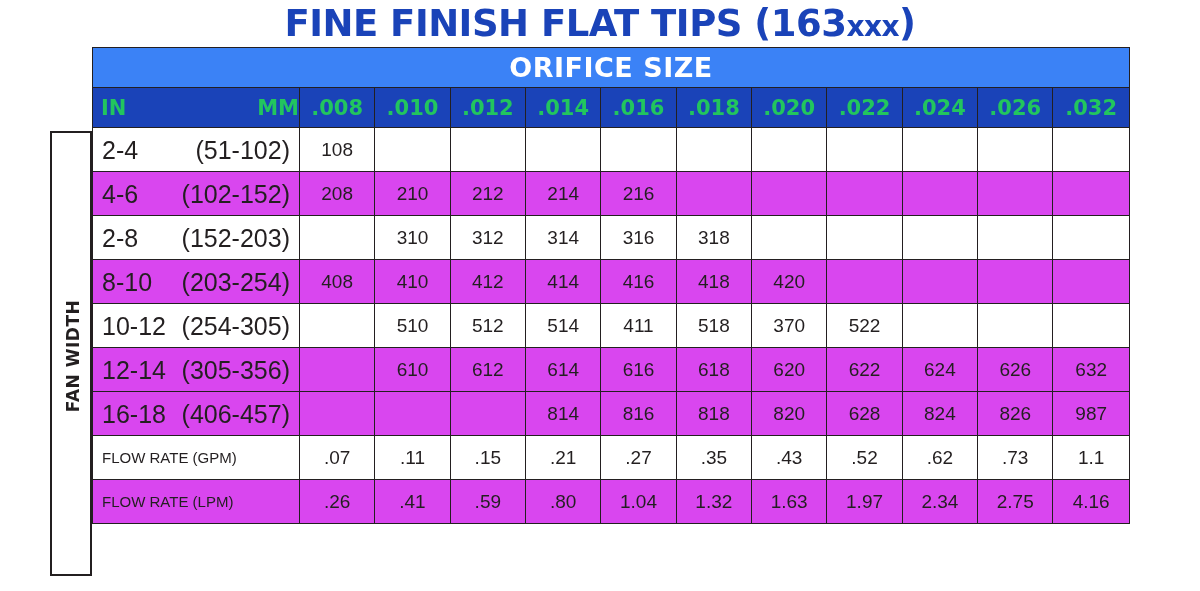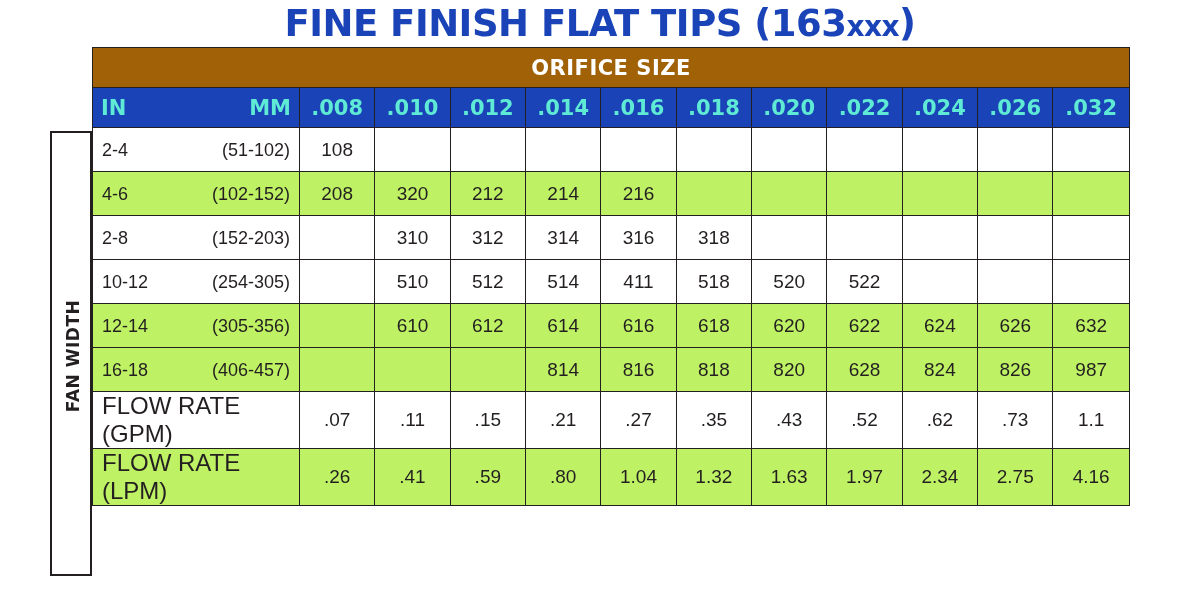--- a/index.html
+++ b/index.html
@@ -88,57 +88,57 @@
     font-family: "DejaVu Sans", sans-serif;
     font-size: 19px;
     color: #231f20;
     text-align: center;
     vertical-align: middle;
     height: 44px;
     box-sizing: border-box;
   }
   
   tr.banner td {
-    background: #a16207;
+    background: #3b82f6;
     color: #ffffff;
     font-weight: bold;
-    font-size: 21px;
+    font-size: 27px;
     letter-spacing: 0.5px;
     height: 40px;
     border-color: #231f20;
   }
   
   tr.colhead td {
     background: #1a43b8;
-    color: #5eead4;
+    color: #22c55e;
     font-weight: bold;
     font-size: 21px;
     height: 40px;
   }
   tr.colhead td.inmm {
     position: relative;
   }
   tr.colhead td.inmm .in {
     position: absolute;
     left: 8px;
     top: 50%;
     transform: translateY(-50%);
   }
   tr.colhead td.inmm .mm {
     position: absolute;
-    right: 8px;
+    right: 0;
     top: 50%;
     transform: translateY(-50%);
   }
 
   
   td.label {
     position: relative;
     text-align: center;
-    font-size: 18px;
+    font-size: 25px;
     font-family: "Liberation Sans", sans-serif;
   }
   td.label .inches {
     position: absolute;
     left: 9px;
     top: 50%;
     transform: translateY(-50%);
     white-space: nowrap;
   }
   td.label .mmrange {
@@ -146,30 +146,30 @@
     right: 9px;
     top: 50%;
     transform: translateY(-50%);
     white-space: nowrap;
   }
   td.val {
     font-family: "Liberation Sans", sans-serif;
     font-size: 19px;
   }
   tr.shaded td {
-    background: #bef264;
+    background: #d946ef;
   }
   tr.plain td {
     background: #ffffff;
   }
   td.flowlabel {
     text-align: left;
     padding-left: 9px;
     font-family: "Liberation Sans", sans-serif;
-    font-size: 24px;
+    font-size: 15px;
   }
 </style>
 </head>
 <body>
 
 <div id="page">
 
   <div id="title">
     <span>FINE FINISH FLAT TIPS (163</span><span class="small">xxx</span><span>)</span>
   </div>
@@ -233,21 +233,21 @@
             <td class="val"></td>
             <td class="val"></td>
             <td class="val"></td>
           </tr>
           <tr class="shaded">
             <td class="label">
               <span class="inches">4-6</span>
               <span class="mmrange">(102-152)</span>
             </td>
             <td class="val">208</td>
-            <td class="val">320</td>
+            <td class="val">210</td>
             <td class="val">212</td>
             <td class="val">214</td>
             <td class="val">216</td>
             <td class="val"></td>
             <td class="val"></td>
             <td class="val"></td>
             <td class="val"></td>
             <td class="val"></td>
             <td class="val"></td>
           </tr>
@@ -261,32 +261,49 @@
             <td class="val">312</td>
             <td class="val">314</td>
             <td class="val">316</td>
             <td class="val">318</td>
             <td class="val"></td>
             <td class="val"></td>
             <td class="val"></td>
             <td class="val"></td>
             <td class="val"></td>
           </tr>
+          <tr class="shaded">
+            <td class="label">
+              <span class="inches">8-10</span>
+              <span class="mmrange">(203-254)</span>
+            </td>
+            <td class="val">408</td>
+            <td class="val">410</td>
+            <td class="val">412</td>
+            <td class="val">414</td>
+            <td class="val">416</td>
+            <td class="val">418</td>
+            <td class="val">420</td>
+            <td class="val"></td>
+            <td class="val"></td>
+            <td class="val"></td>
+            <td class="val"></td>
+          </tr>
           <tr class="plain">
             <td class="label">
               <span class="inches">10-12</span>
               <span class="mmrange">(254-305)</span>
             </td>
             <td class="val"></td>
             <td class="val">510</td>
             <td class="val">512</td>
             <td class="val">514</td>
             <td class="val">411</td>
             <td class="val">518</td>
-            <td class="val">520</td>
+            <td class="val">370</td>
             <td class="val">522</td>
             <td class="val"></td>
             <td class="val"></td>
             <td class="val"></td>
           </tr>
           <tr class="shaded">
             <td class="label">
               <span class="inches">12-14</span>
               <span class="mmrange">(305-356)</span>
             </td>

